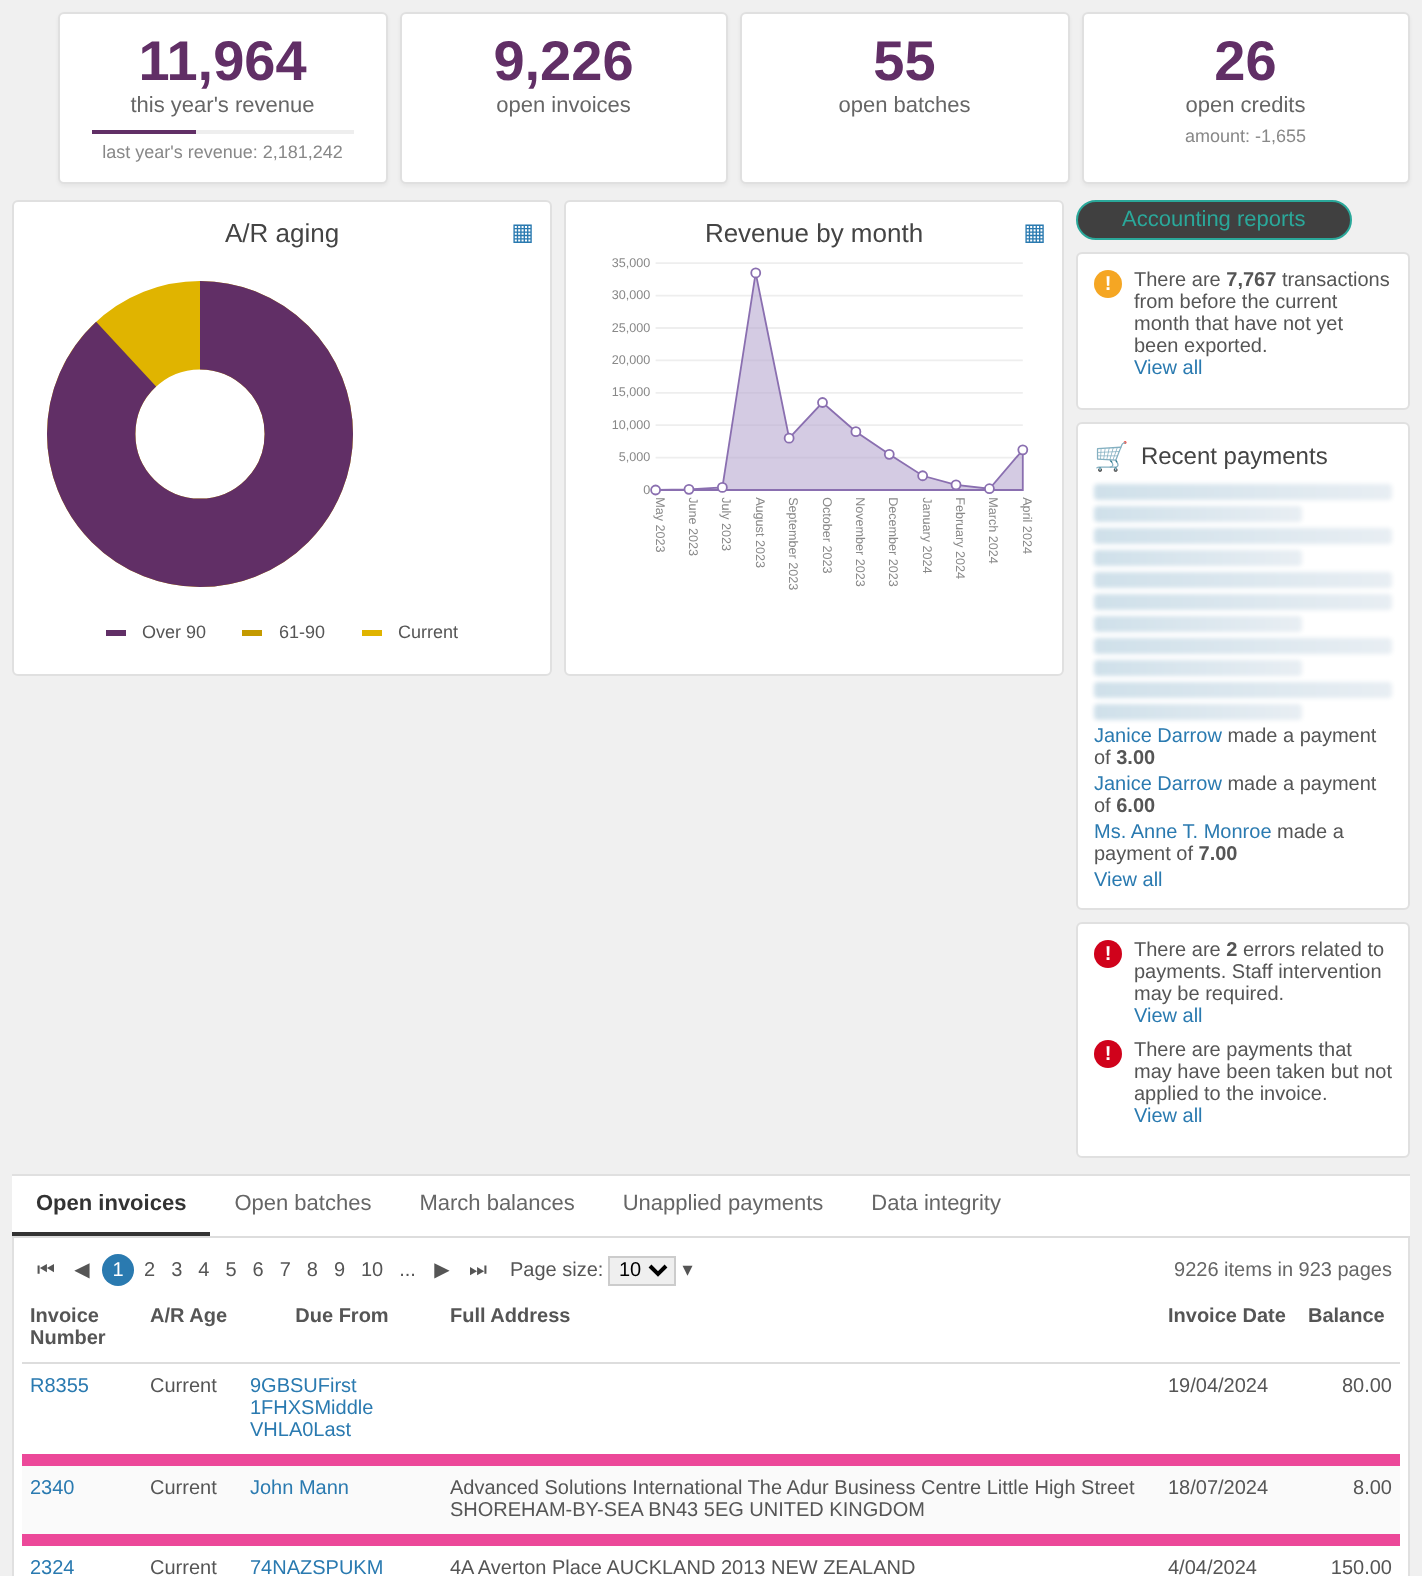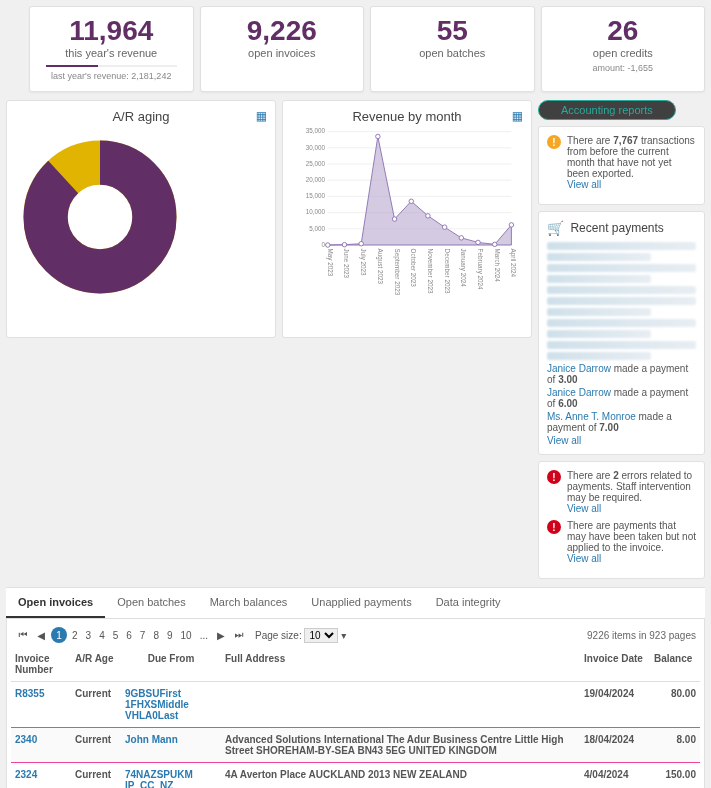--- a/index.html
+++ b/index.html
@@ -43,21 +43,21 @@
 .pager { display: flex; align-items: center; gap: 2px; padding: 4px; font-size: 10px; color: #555; }
 .pg-btn { width: 16px; height: 16px; display: inline-flex; align-items: center; justify-content: center; border-radius: 50%; cursor: pointer; }
 .pg-btn.cur { background: #2a7ab0; color: #fff; }
 .pg-num { padding: 0 3px; cursor: pointer; }
 .pg-spacer { flex: 1; }
 .pg-info { color: #666; }
 .pgsize { margin-left: 6px; }
 .pgsize select { font-size: 10px; border: 1px solid #ccc; }
 table.grid { width: 100%; border-collapse: collapse; font-size: 10px; }
 table.grid th { text-align: left; padding: 6px 4px; color: #555; border-bottom: 1px solid #ddd; font-weight: 600; vertical-align: top; }
-table.grid td { padding: 6px 4px; border-bottom: 1px solid #ec4899; vertical-align: top; color: #555; font-weight: bold; }
+table.grid td { padding: 6px 4px; border-bottom: 6px solid #ec4899; vertical-align: top; color: #555; }
 table.grid tbody tr:nth-child(even) td { background: #fafafa; }
 .num-col { text-align: right; }
 svg.chart { width: 100%; height: 180px; }
 .axis-text { font-size: 7px; fill: #888; }
 </style>
 </head>
 <body>
 
 <div class="page">
 
@@ -84,20 +84,25 @@
   </div>
 
   <div class="mid">
     <div class="panel ar">
       <span class="cal-icon">▦</span>
       <div class="panel-title">A/R aging</div>
       <svg class="donut" viewBox="0 0 100 100">
         <circle cx="50" cy="50" r="32" fill="none" stroke="#e0b400" stroke-width="26"></circle>
         <circle cx="50" cy="50" r="32" fill="none" stroke="#612f66" stroke-width="26" stroke-dasharray="177 24" transform="rotate(-90 50 50)"></circle>
       </svg>
+      <div class="legend">
+        <span><span class="lg-sw" style="background:#612f66"></span><span>Over 90</span></span>
+        <span><span class="lg-sw" style="background:#c49a00"></span><span>61-90</span></span>
+        <span><span class="lg-sw" style="background:#e0b400"></span><span>Current</span></span>
+      </div>
     </div>
 
     <div class="panel rev">
       <span class="cal-icon">▦</span>
       <div class="panel-title">Revenue by month</div>
       <svg class="chart" viewBox="0 0 240 200">
         <g id="ygrid">
             <line x1="32" x2="236" y1="130" y2="130" stroke="#eee"></line>
             <text x="29" y="132" text-anchor="end" class="axis-text">0</text>
             <line x1="32" x2="236" y1="112" y2="112" stroke="#eee"></line>
@@ -252,21 +257,21 @@
             <td><span class="link">9GBSUFirst 1FHXSMiddle VHLA0Last</span></td>
             <td></td>
             <td>19/04/2024</td>
             <td class="num-col">80.00</td>
           </tr>
           <tr>
             <td><span class="link">2340</span></td>
             <td>Current</td>
             <td><span class="link">John Mann</span></td>
             <td>Advanced Solutions International The Adur Business Centre Little High Street SHOREHAM-BY-SEA BN43 5EG UNITED KINGDOM</td>
-            <td>18/04/2024</td>
+            <td>18/07/2024</td>
             <td class="num-col">8.00</td>
           </tr>
           <tr>
             <td><span class="link">2324</span></td>
             <td>Current</td>
             <td><span class="link">74NAZSPUKM IP_CC_NZ</span></td>
             <td>4A Averton Place AUCKLAND 2013 NEW ZEALAND</td>
             <td>4/04/2024</td>
             <td class="num-col">150.00</td>
           </tr>

